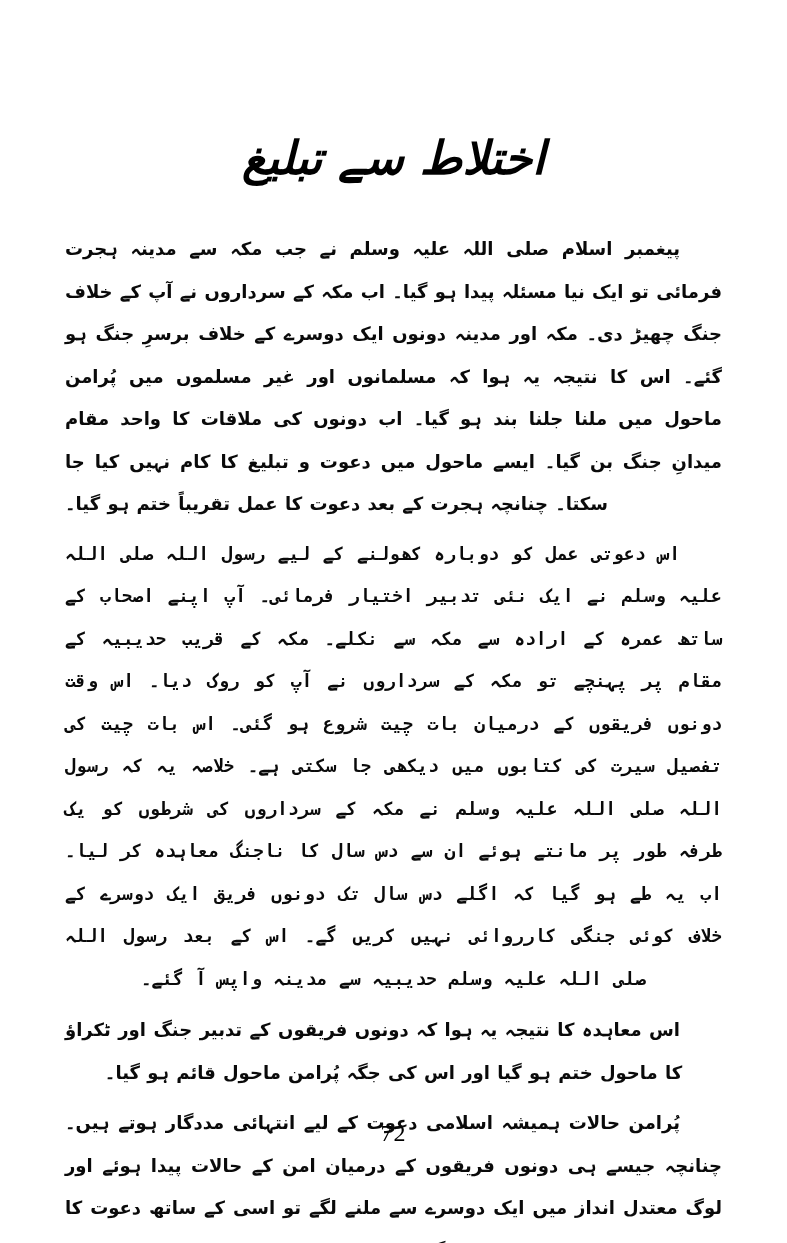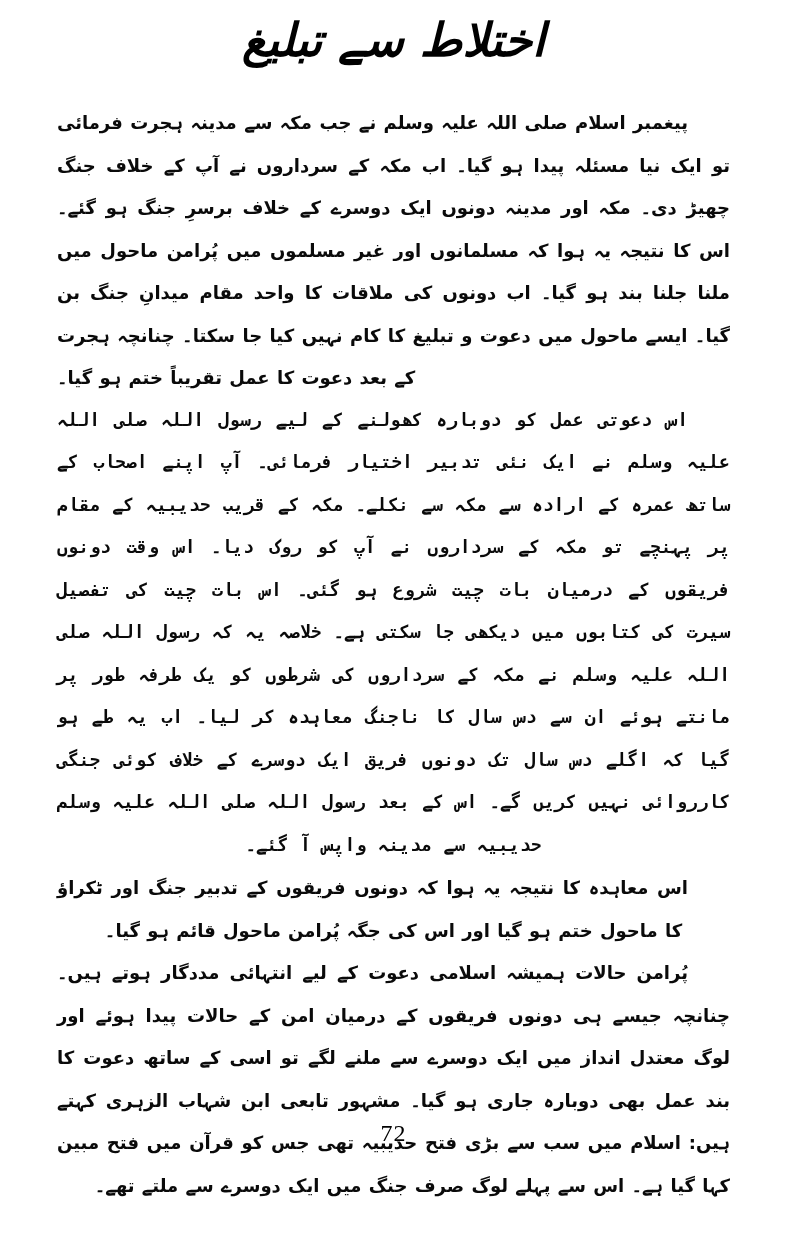--- a/index.html
+++ b/index.html
@@ -11,20 +11,21 @@
     position: relative;
     width: 787px;
     height: 1243px;
     background: #ffffff;
     color: #0a0a0a;
     overflow: hidden;
     font-family: "DejaVu Sans", sans-serif;
   }
   .title {
     margin: 0;
+    padding-top: 118px;
     height: 88px;
     text-align: center;
     direction: rtl;
     font-size: 46px;
     line-height: 80px;
     font-weight: bold;
     font-style: italic;
     color: #000;
     letter-spacing: 1px;
   }
@@ -34,21 +35,21 @@
     width: 673px;
     direction: rtl;
     text-align: justify;
     font-size: 18px;
     font-weight: bold;
     line-height: 42.5px;
     color: #0a0a0a;
     word-spacing: 1px;
   }
   .para {
-    margin: 0;
+    margin: 8px;
     text-indent: 42px;
   }
   .para-1 { text-align-last: left; }
   .para-2 { text-align-last: center; font-family: Liberation Mono, monospace; }
   .para-3 { text-align-last: center; }
   .para-4 { text-align-last: right; }
   .page-number {
     position: absolute;
     bottom: 96px;
     left: 0;

